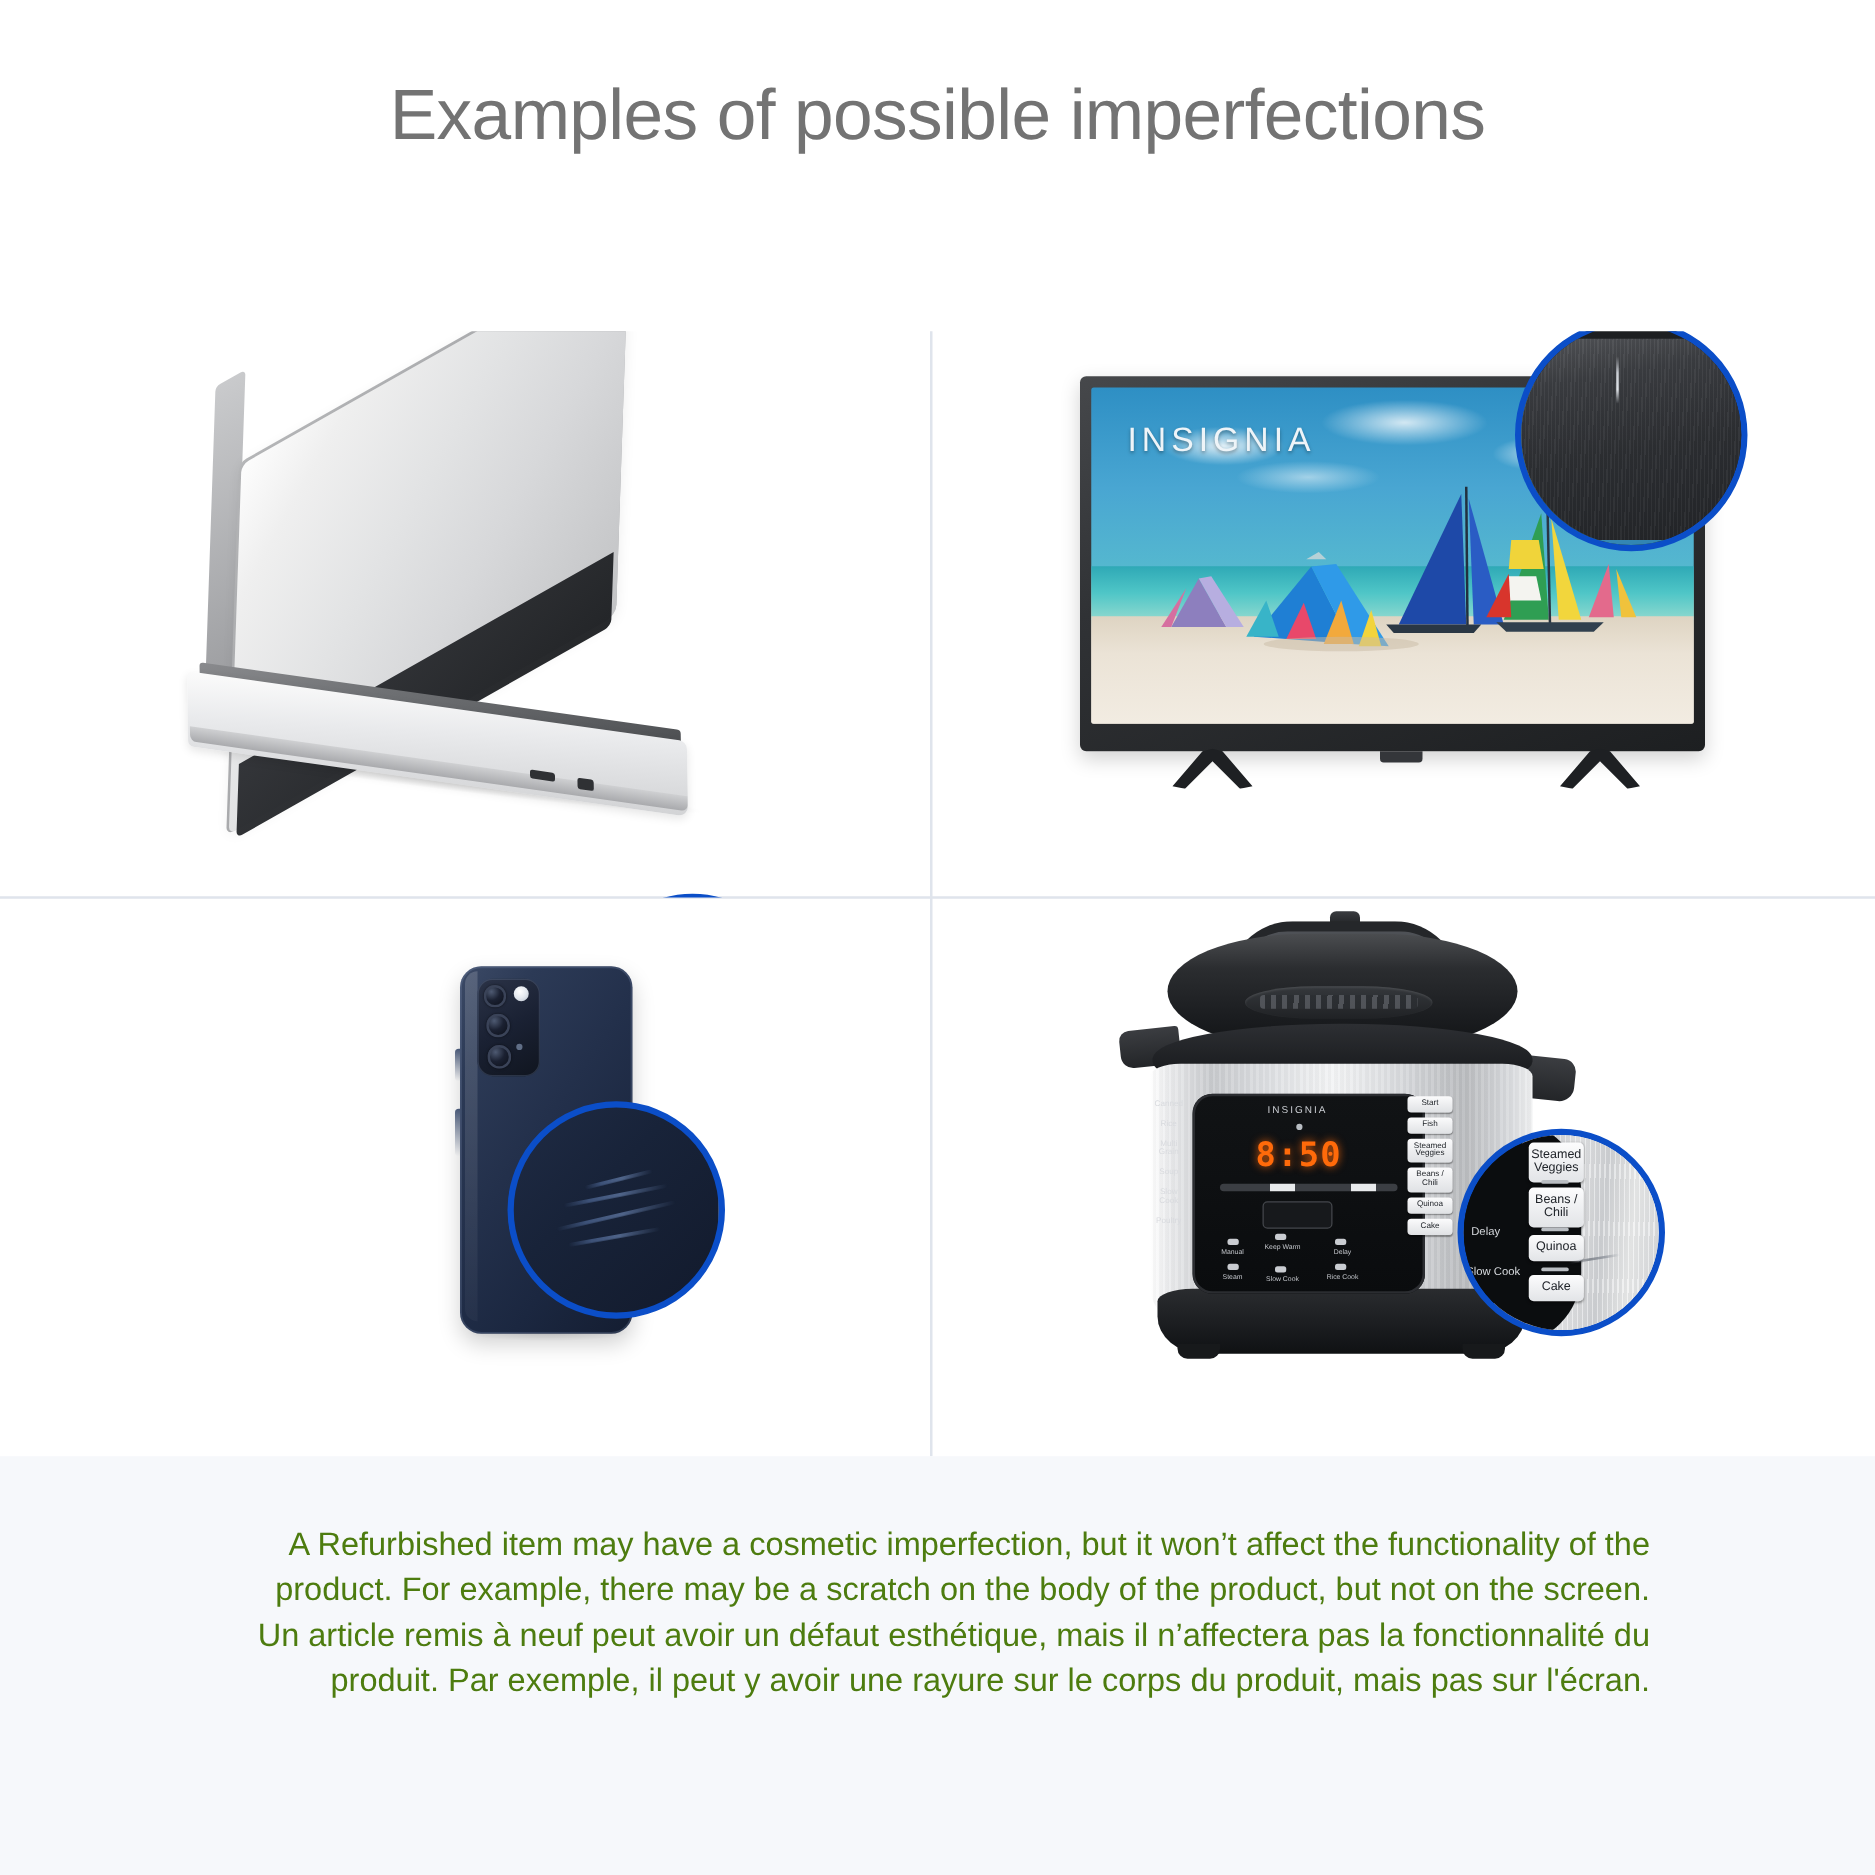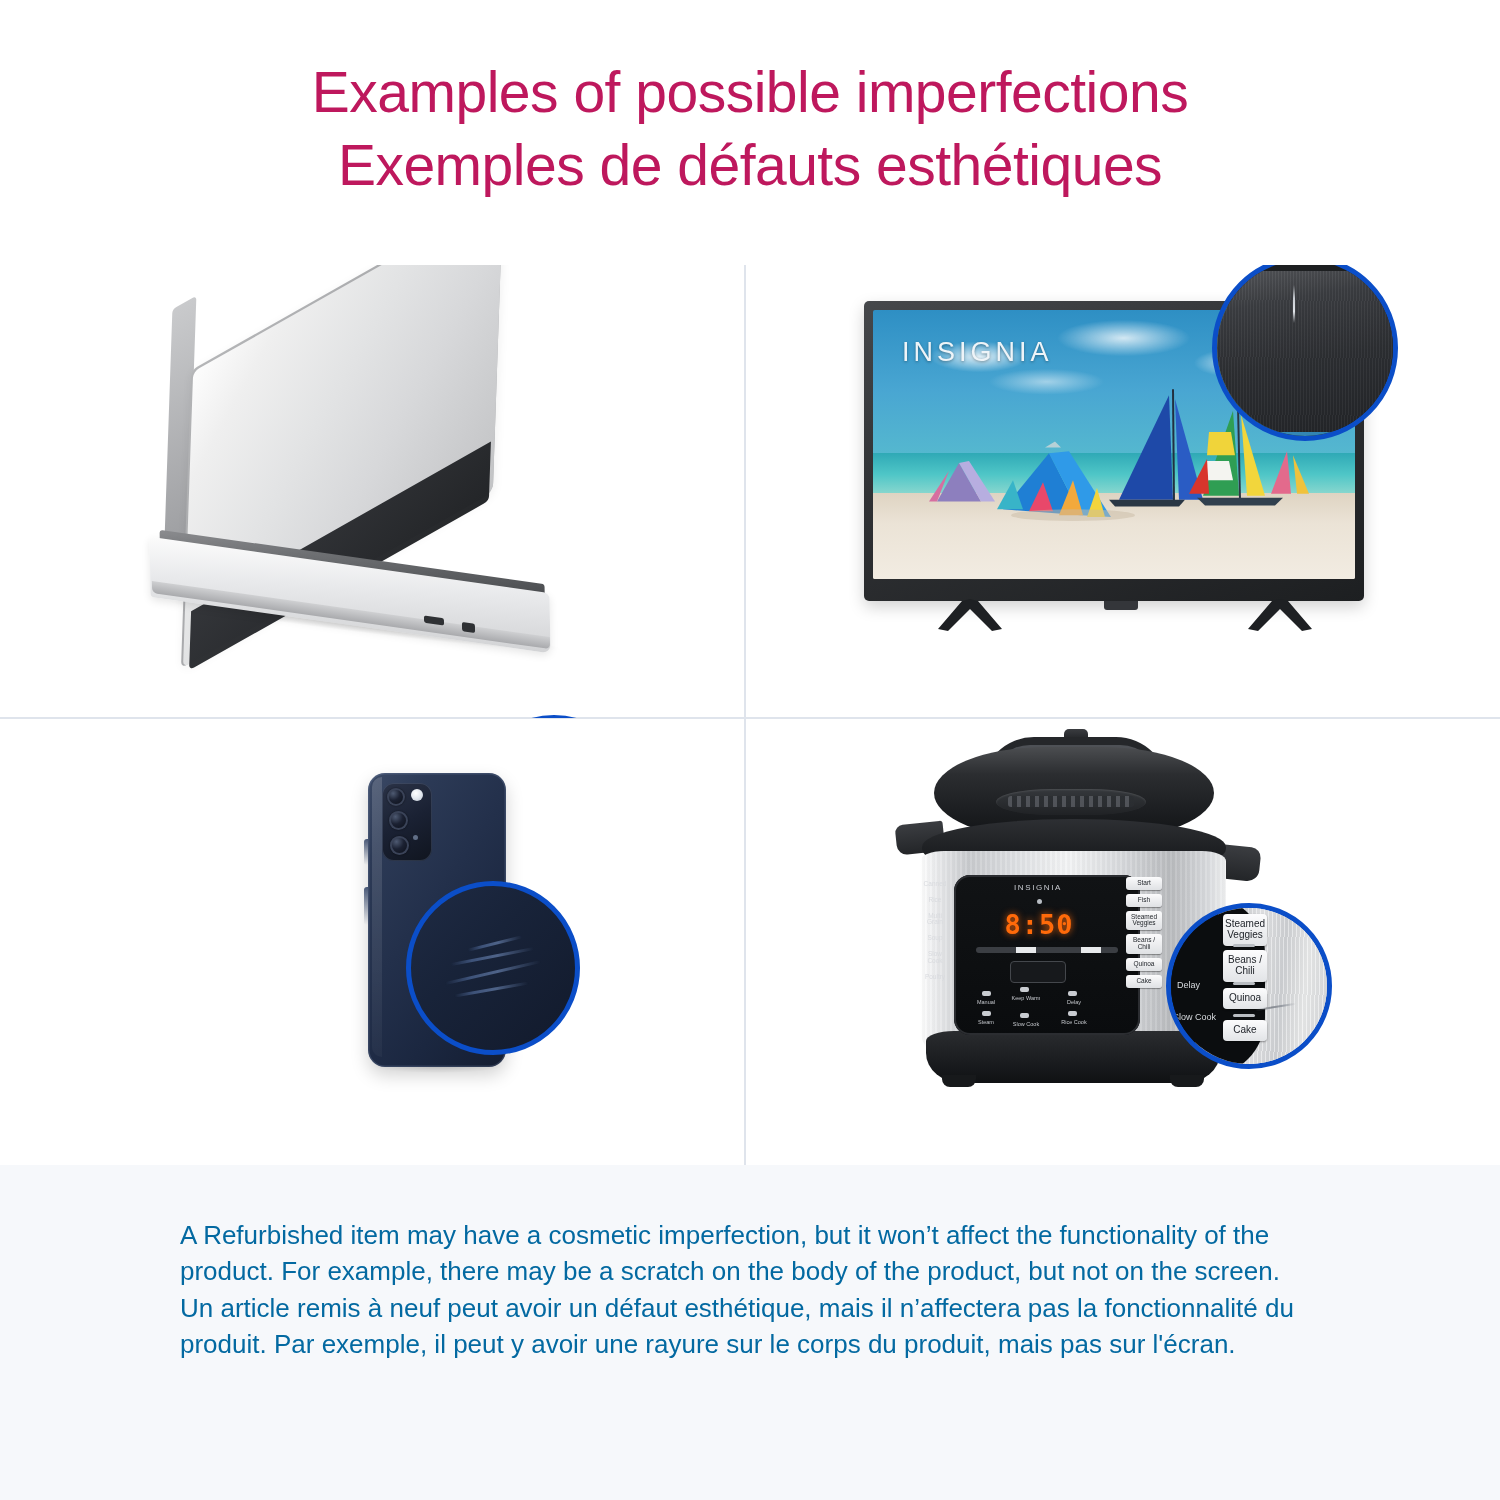--- a/index.html
+++ b/index.html
@@ -9,21 +9,21 @@
     font-family: "Liberation Sans", sans-serif;
     overflow: hidden;
   }
   #page { position: relative; width: 1500px; height: 1500px; background:#fff; }
 
   
   .header { position:absolute; top:0; left:0; width:1500px; height:265px;
             display:flex; flex-direction:column; align-items:center; justify-content:flex-start;
             padding-top:60px; }
   .title-en, .title-fr {
-    color:#be185d; font-weight:400; letter-spacing:-0.5px; line-height:1.14;
+    color:#737373; font-weight:400; letter-spacing:-0.5px; line-height:1.14;
     font-size:57px; white-space:nowrap;
   }
   .title-fr { margin-top:8px; }
 
   
   .grid { position:absolute; top:265px; left:0; width:1500px; height:900px; }
   .cell { position:absolute; overflow:hidden; }
   .cell-tl { left:0;    top:0;   width:745px; height:453px; }
   .cell-tr { left:746px;top:0;   width:754px; height:453px; }
   .cell-bl { left:0;    top:454px;width:745px; height:446px; }
@@ -292,32 +292,31 @@
   .mag-cooker .m-tick { position:absolute; left:62px; width:22px; height:3px; background:#b9bdc2; border-radius:2px; }
   .mag-cooker .m-scratch {
     position:absolute; left:54%; top:63%; width:26%; height:2px;
     background:linear-gradient(90deg,rgba(90,95,105,0),#6e737c 40%,#8b9099 70%,rgba(90,95,105,0));
     transform:rotate(-9deg); opacity:.75;
   }
 
   
   .footer { position:absolute; left:0; top:1165px; width:1500px; height:335px;
             background:#f6f8fb; display:flex; flex-direction:column; align-items:center; }
-  .para { width:1140px; text-align:left; color:#0369a1; font-size:26px; line-height:1.40; }
+  .para { width:1140px; text-align:right; color:#4d7c0f; font-size:26px; line-height:1.40; }
   .para-en { margin-top:52px; }
   .para-fr { }
 </style>
 </head>
 <body>
 
 <div id="page">
 
   <div class="header">
     <div class="title-en">Examples of possible imperfections</div>
-    <div class="title-fr">Exemples de défauts esthétiques</div>
   </div>
 
   <div class="grid">
     <div class="divider-v"></div>
     <div class="divider-h"></div>
 
     <div class="cell cell-tl">
       <div class="laptop-wrap">
         <div class="laptop-shadow"></div>
         <div class="lid-rim"></div>

